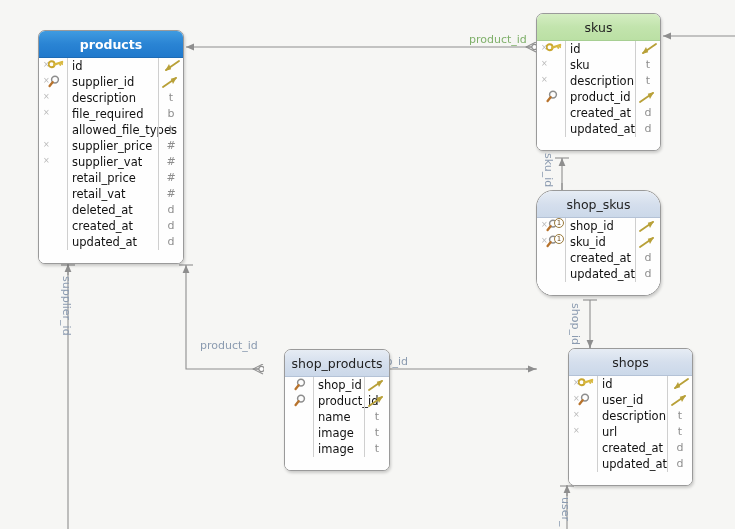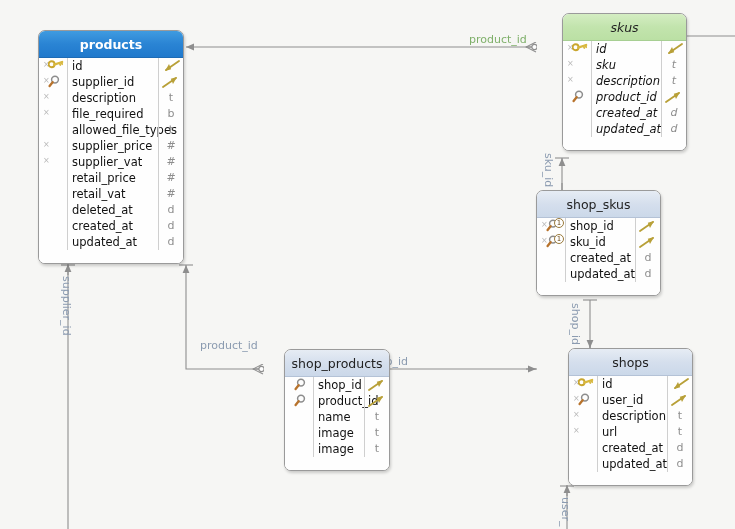--- a/index.html
+++ b/index.html
@@ -303,21 +303,21 @@
             <div class="typecol">d</div>
           </div>
           <div class="col-row">
             <div class="gutter"></div>
             <span class="col-name">updated_at</span>
             <div class="typecol">d</div>
           </div>
           <div class="entity-foot"></div>
         </div>
       </div>
-      <div class="entity green" style="left: 562px; top: 13px; width: 125px; font-style: italic;">
+      <div class="entity green" style="left: 536px; top: 13px; width: 125px;">
         <div class="entity-header">skus</div>
         <div class="entity-body">
           <div class="col-row">
             <div class="gutter">
               <span class="nullmark">×</span>
               <span class="keyicon"><svg viewBox="0 0 16 14" width="16" height="14">
                   <circle cx="3.6" cy="5.2" r="3.0" fill="none" stroke="#c9a62e" stroke-width="1.9"></circle>
                   <path d="M6.2 5.6 L14.2 3.0" stroke="#d8b83f" stroke-width="2.2" stroke-linecap="round"></path>
                   <path d="M11.4 4.0 L12.3 6.0" stroke="#d8b83f" stroke-width="1.8" stroke-linecap="round"></path>
                   <path d="M13.4 3.3 L14.2 5.2" stroke="#d8b83f" stroke-width="1.8" stroke-linecap="round"></path>
@@ -366,21 +366,21 @@
             <div class="typecol">d</div>
           </div>
           <div class="col-row">
             <div class="gutter"></div>
             <span class="col-name">updated_at</span>
             <div class="typecol">d</div>
           </div>
           <div class="entity-foot"></div>
         </div>
       </div>
-      <div class="entity grey" style="left: 536px; top: 190px; width: 125px;">
+      <div class="entity grey" style="left: 536px; top: 190px; width: 125px; border-radius: 17px;">
         <div class="entity-header">shop_skus</div>
         <div class="entity-body">
           <div class="col-row">
             <div class="gutter">
               <span class="nullmark">×</span>
               <span class="fkicon"><svg viewBox="0 0 16 14" width="16" height="14">
                   <circle cx="7.0" cy="4.6" r="3.4" fill="#fdfdfd" stroke="#8d8d8d" stroke-width="1.5"></circle>
                   <path d="M4.6 7.2 L1.6 11.0" stroke="#b8732c" stroke-width="2.3" stroke-linecap="round"></path>
                 </svg></span>
               <span class="badge1">1</span>

